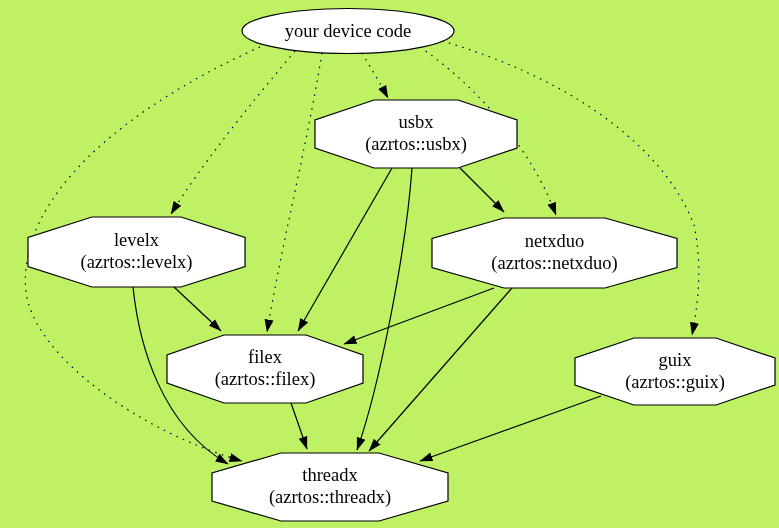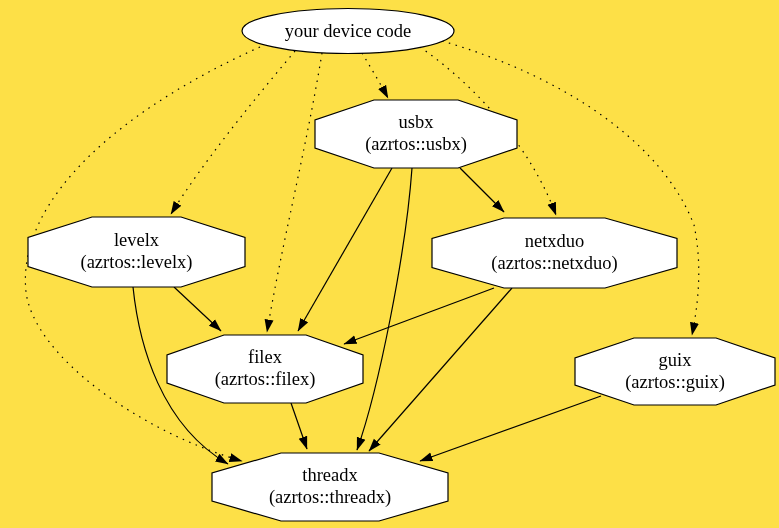--- a/index.html
+++ b/index.html
@@ -3,21 +3,21 @@
 <meta charset="utf-8">
 <style>
   html, body {
     margin: 0;
     padding: 0;
     background: #ffffff;
   }
   .canvas {
     width: 779px;
     height: 528px;
-    background: #fde047;
+    background: #bef264;
     position: relative;
     overflow: hidden;
   }
   svg { display: block; }
   .node-shape {
     fill: #ffffff;
     stroke: #000000;
     stroke-width: 1.2;
   }
   .edge {

